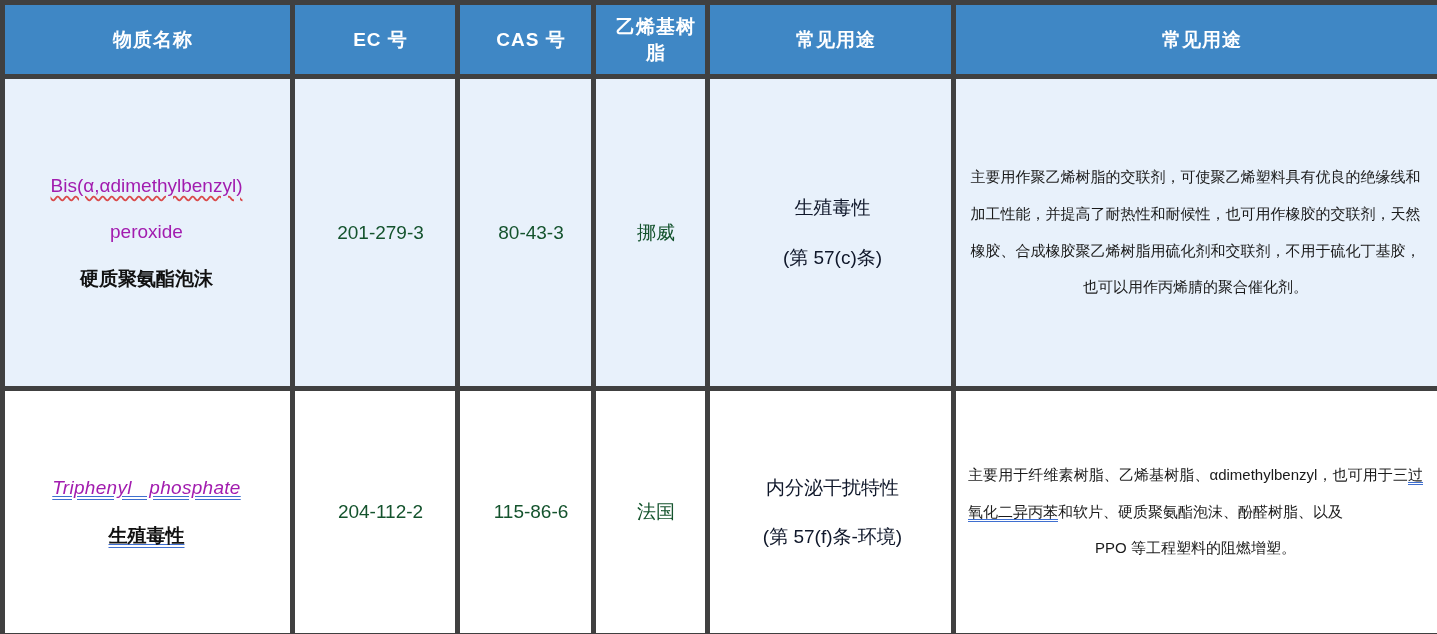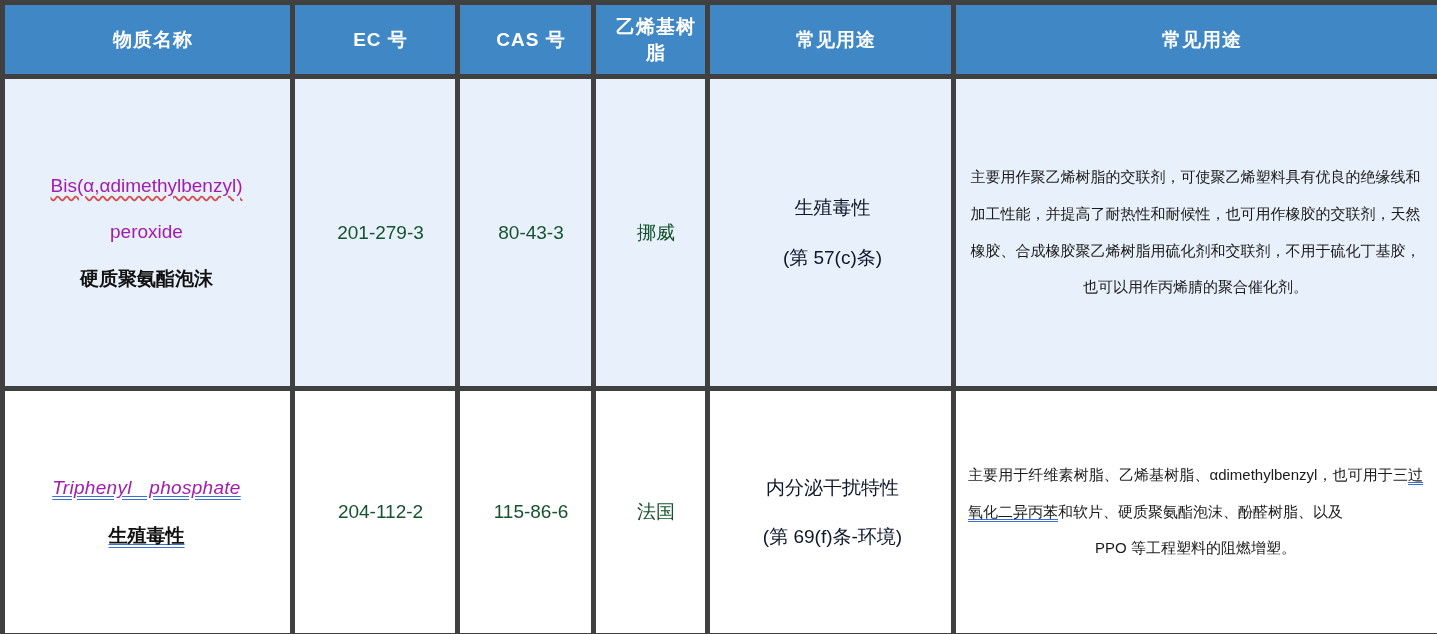--- a/index.html
+++ b/index.html
@@ -162,21 +162,21 @@
     <tr class="row-odd" style="height:247px">
       <td class="name-cell">
         <span class="latin grammar-error justify-wide">Triphenyl   phosphate</span>
         <span class="cn grammar-error">生殖毒性</span>
       </td>
       <td class="center-cell">204-112-2</td>
       <td class="center-cell">115-86-6</td>
       <td class="center-cell">法国</td>
       <td class="reason-cell">
         <span>内分泌干扰特性</span>
-        <span>(第 69(f)条-环境)</span>
+        <span>(第 57(f)条-环境)</span>
       </td>
       <td class="use-cell">
         <p><span>主要用于纤维素树脂、乙烯基树脂、αdimethylbenzyl，也可用于三</span><span class="u-link">过氧化二异丙苯</span><span>和软片、硬质聚氨酯泡沫、酚醛树脂、以及</span></p>
         <p style="text-align:center">PPO 等工程塑料的阻燃增塑。</p>
       </td>
     </tr>
   </tbody>
 </table>
 
 </body></html>

